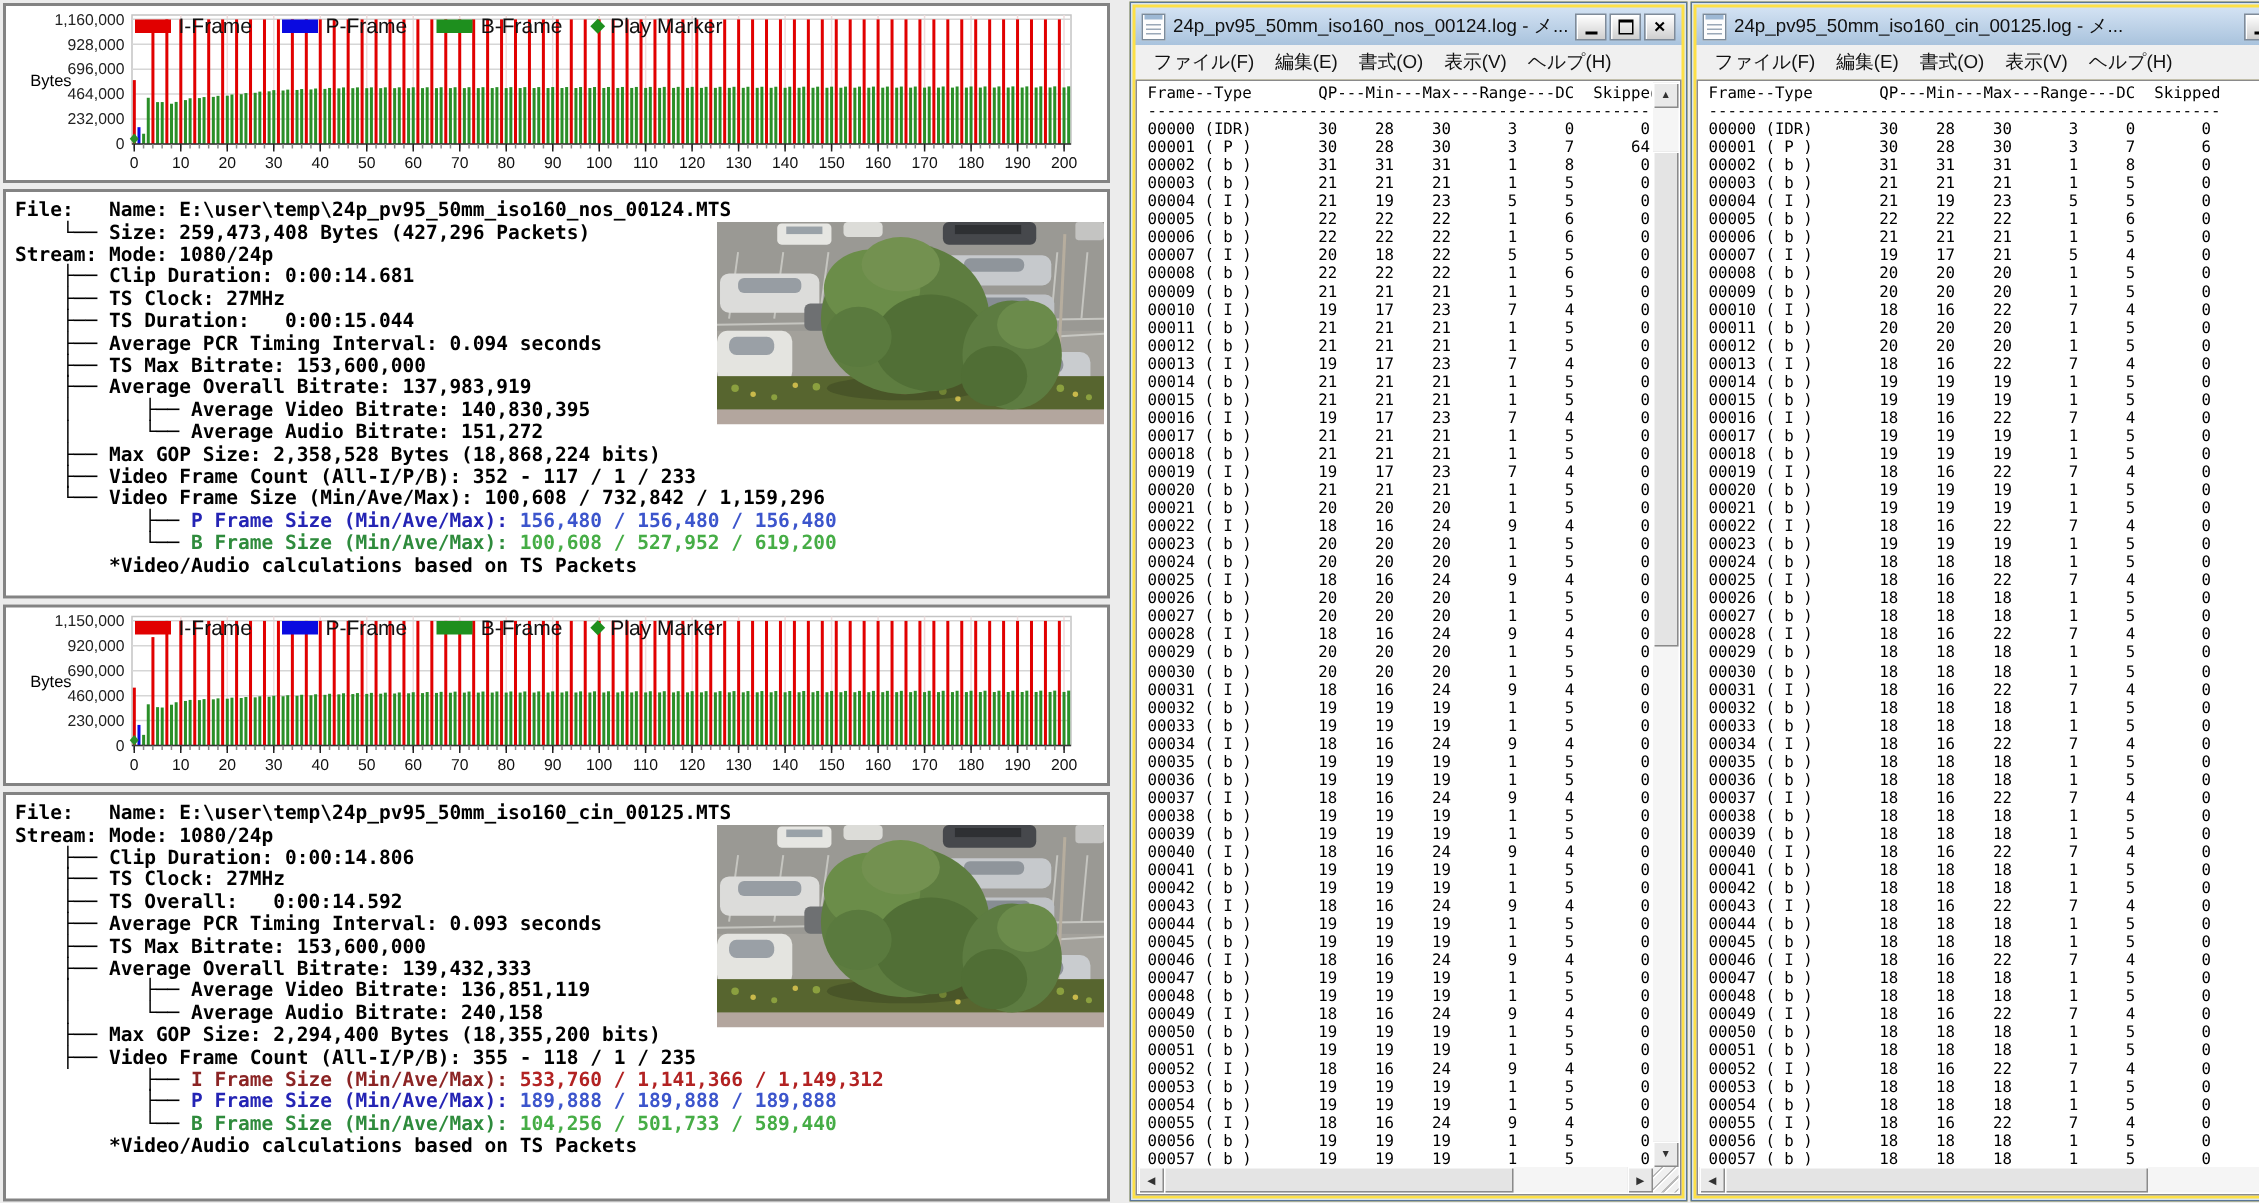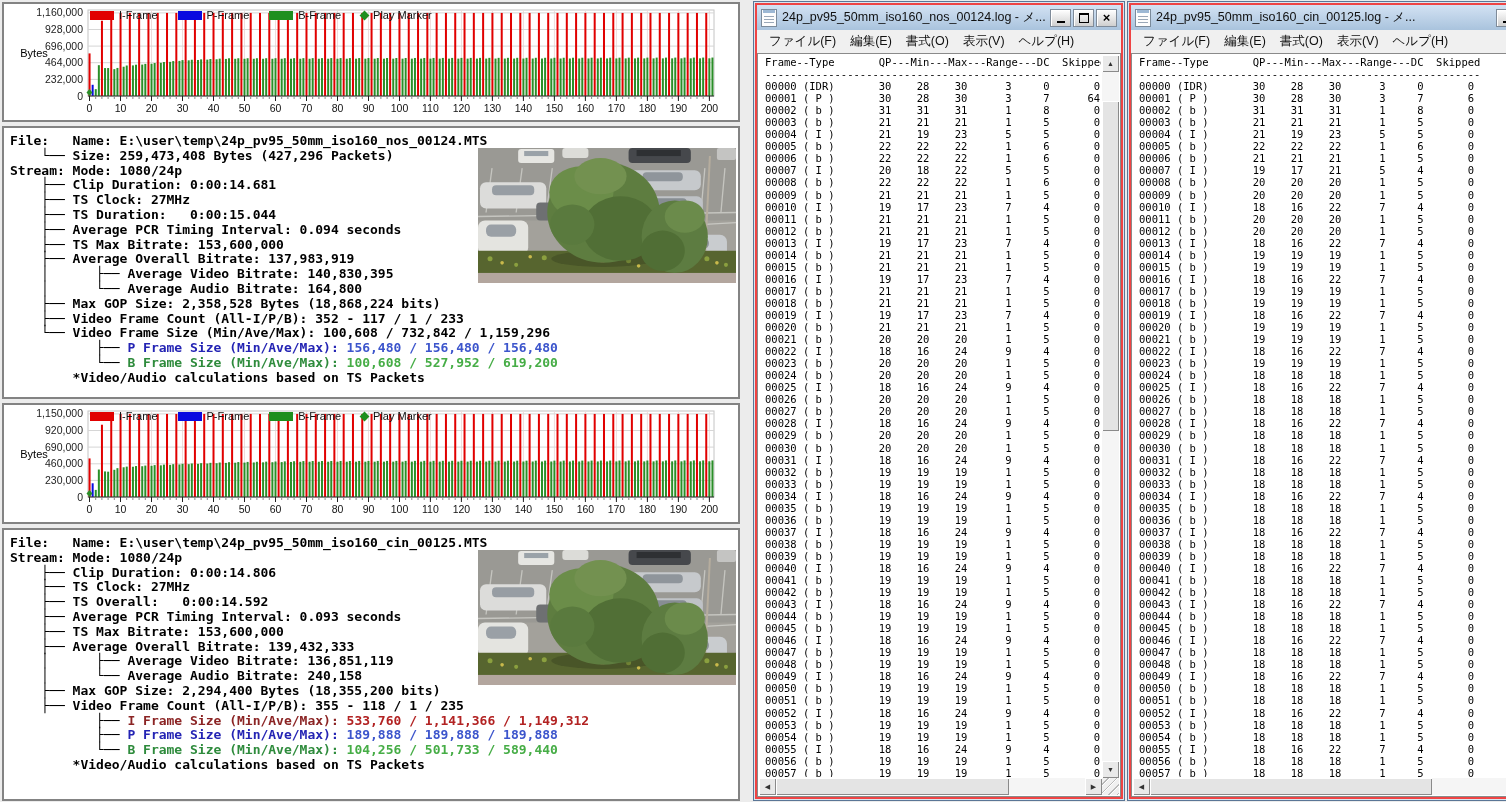--- a/index.html
+++ b/index.html
@@ -5,34 +5,34 @@
   html,body{margin:0;padding:0;}
   body{
     position:relative;width:1506px;height:802px;overflow:hidden;
     background:#ececec;font-family:"Liberation Sans",sans-serif;
   }
   .panel{position:absolute;background:#fff;border:2px solid #838383;box-sizing:border-box;}
   
   .chart-svg{position:absolute;left:0;top:0;}
   svg text{font-family:"Liberation Sans",sans-serif;}
   .legend{position:absolute;left:86px;top:5px;display:flex;gap:20px;align-items:center;z-index:3;}
-  .legend-item{display:flex;align-items:center;gap:5px;font-size:11px;color:#111;}
+  .legend-item{display:flex;align-items:center;gap:5px;font-size:14px;color:#111;}
   .sw-box{width:24px;height:9px;display:inline-block;}
   .sw-diamond{width:7px;height:7px;transform:rotate(45deg);display:inline-block;}
   
   .info-body{position:absolute;left:6px;top:6px;right:2px;bottom:2px;}
   .il{white-space:pre;font-family:"DejaVu Sans Mono",monospace;font-weight:bold;
       font-size:13px;line-height:14.8px;color:#000;}
   .c-iLabel{color:#8b2424;} .c-iVal{color:#b22222;}
   .c-pLabel{color:#2424b4;} .c-pVal{color:#3c55cc;}
   .c-bLabel{color:#2e8b3c;} .c-bVal{color:#46ad46;}
   .thumb{position:absolute;left:474px;top:20px;width:258px;height:135px;overflow:hidden;}
   .thumb svg{display:block;width:100%;height:100%;}
   
-  .np{position:absolute;box-sizing:border-box;background:#ef4444;border:1px solid #5a7696;
+  .np{position:absolute;box-sizing:border-box;background:#fde047;border:1px solid #5a7696;
       box-shadow:0 0 0 1px #d9e5f0 inset;}
   .titlebar{position:absolute;left:3px;top:3px;right:3px;height:25px;
       background:linear-gradient(#d3e2f3,#a9c3dd);display:flex;align-items:center;
       padding:0 4px;box-sizing:border-box;}
   .np-icon{width:14px;height:16px;position:relative;background:#fdfdfd;border:1px solid #7b8b9b;
       flex:0 0 auto;margin-right:5px;}
   .np-icon::before{content:"";position:absolute;left:1px;right:1px;top:0;height:3px;background:#9db8d4;}
   .np-icon::after{content:"";position:absolute;left:2px;right:2px;top:6px;height:1px;background:#9aa8b8;
       box-shadow:0 3px 0 #9aa8b8,0 6px 0 #9aa8b8;}
   .np-title{font-size:12.5px;color:#111;white-space:nowrap;overflow:hidden;flex:1 1 auto;}
@@ -478,21 +478,21 @@
       <div class="il"><span>File:   Name: E:\user\temp\24p_pv95_50mm_iso160_nos_00124.MTS</span></div>
       <div class="il"><span>    └── Size: 259,473,408 Bytes (427,296 Packets)</span></div>
       <div class="il"><span>Stream: Mode: 1080/24p</span></div>
       <div class="il"><span>    ├── Clip Duration: 0:00:14.681</span></div>
       <div class="il"><span>    ├── TS Clock: 27MHz</span></div>
       <div class="il"><span>    ├── TS Duration:   0:00:15.044</span></div>
       <div class="il"><span>    ├── Average PCR Timing Interval: 0.094 seconds</span></div>
       <div class="il"><span>    ├── TS Max Bitrate: 153,600,000</span></div>
       <div class="il"><span>    ├── Average Overall Bitrate: 137,983,919</span></div>
       <div class="il"><span>    │      ├── Average Video Bitrate: 140,830,395</span></div>
-      <div class="il"><span>    │      └── Average Audio Bitrate: 164,800</span></div>
+      <div class="il"><span>    │      └── Average Audio Bitrate: 151,272</span></div>
       <div class="il"><span>    ├── Max GOP Size: 2,358,528 Bytes (18,868,224 bits)</span></div>
       <div class="il"><span>    ├── Video Frame Count (All-I/P/B): 352 - 117 / 1 / 233</span></div>
       <div class="il"><span>    └── Video Frame Size (Min/Ave/Max): 100,608 / 732,842 / 1,159,296</span></div>
       <div class="il"><span>           ├── </span><span class="c-pLabel">P Frame Size (Min/Ave/Max): </span><span class="c-pVal">156,480 / 156,480 / 156,480</span></div>
       <div class="il"><span>           └── </span><span class="c-bLabel">B Frame Size (Min/Ave/Max): </span><span class="c-bVal">100,608 / 527,952 / 619,200</span></div>
       <div class="il"><span>        *Video/Audio calculations based on TS Packets</span></div>
     </div>
   <div class="thumb" id="thumb-0">
       <svg viewBox="0 0 257 134" preserveAspectRatio="none">
 <rect x="0" y="0" width="257" height="134" fill="#a3a19b"></rect>

